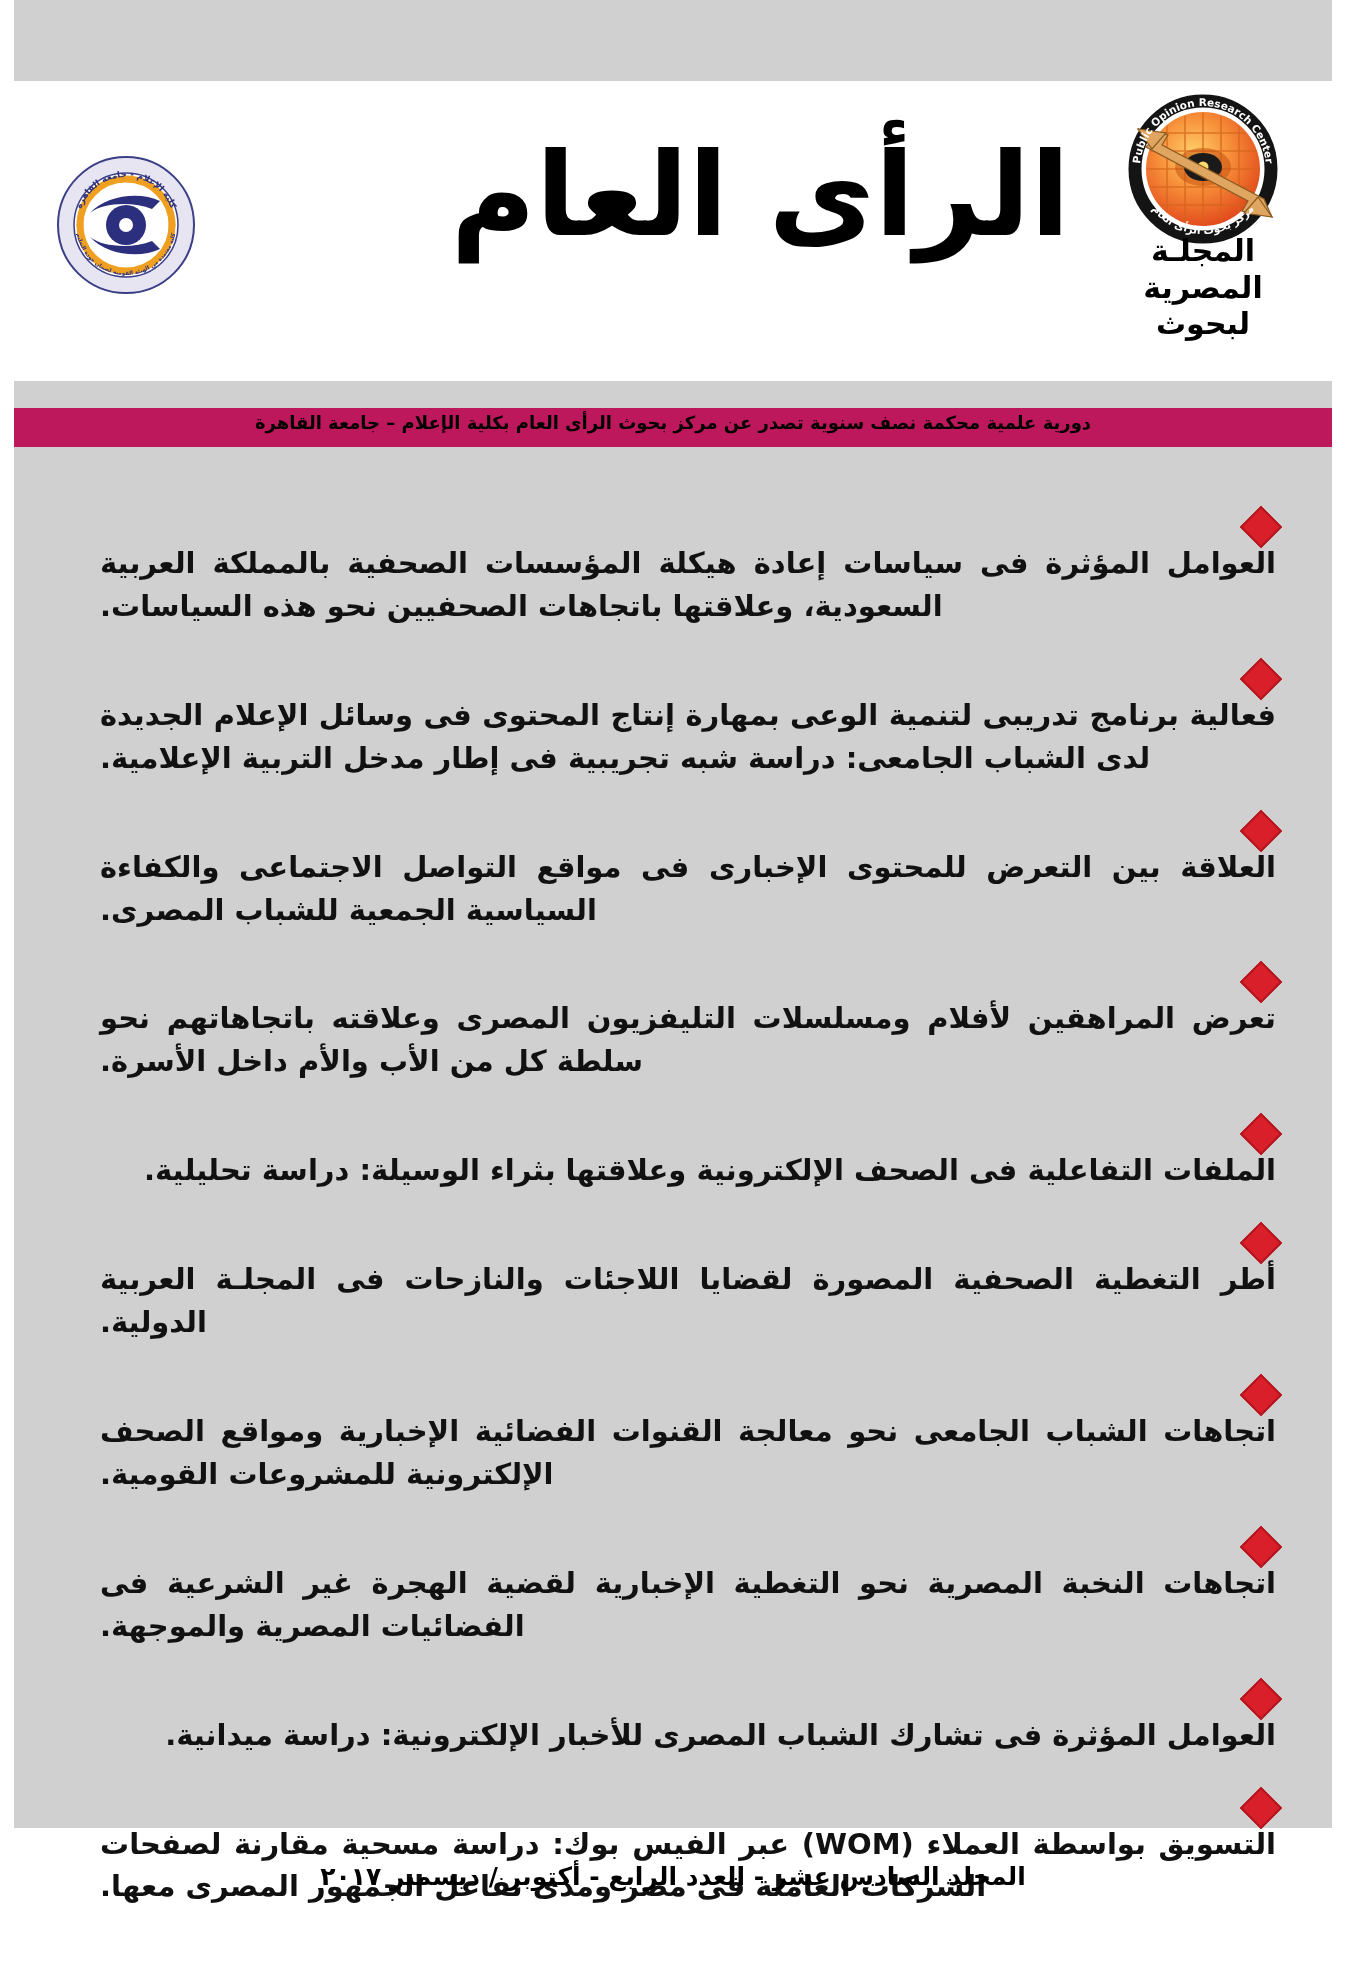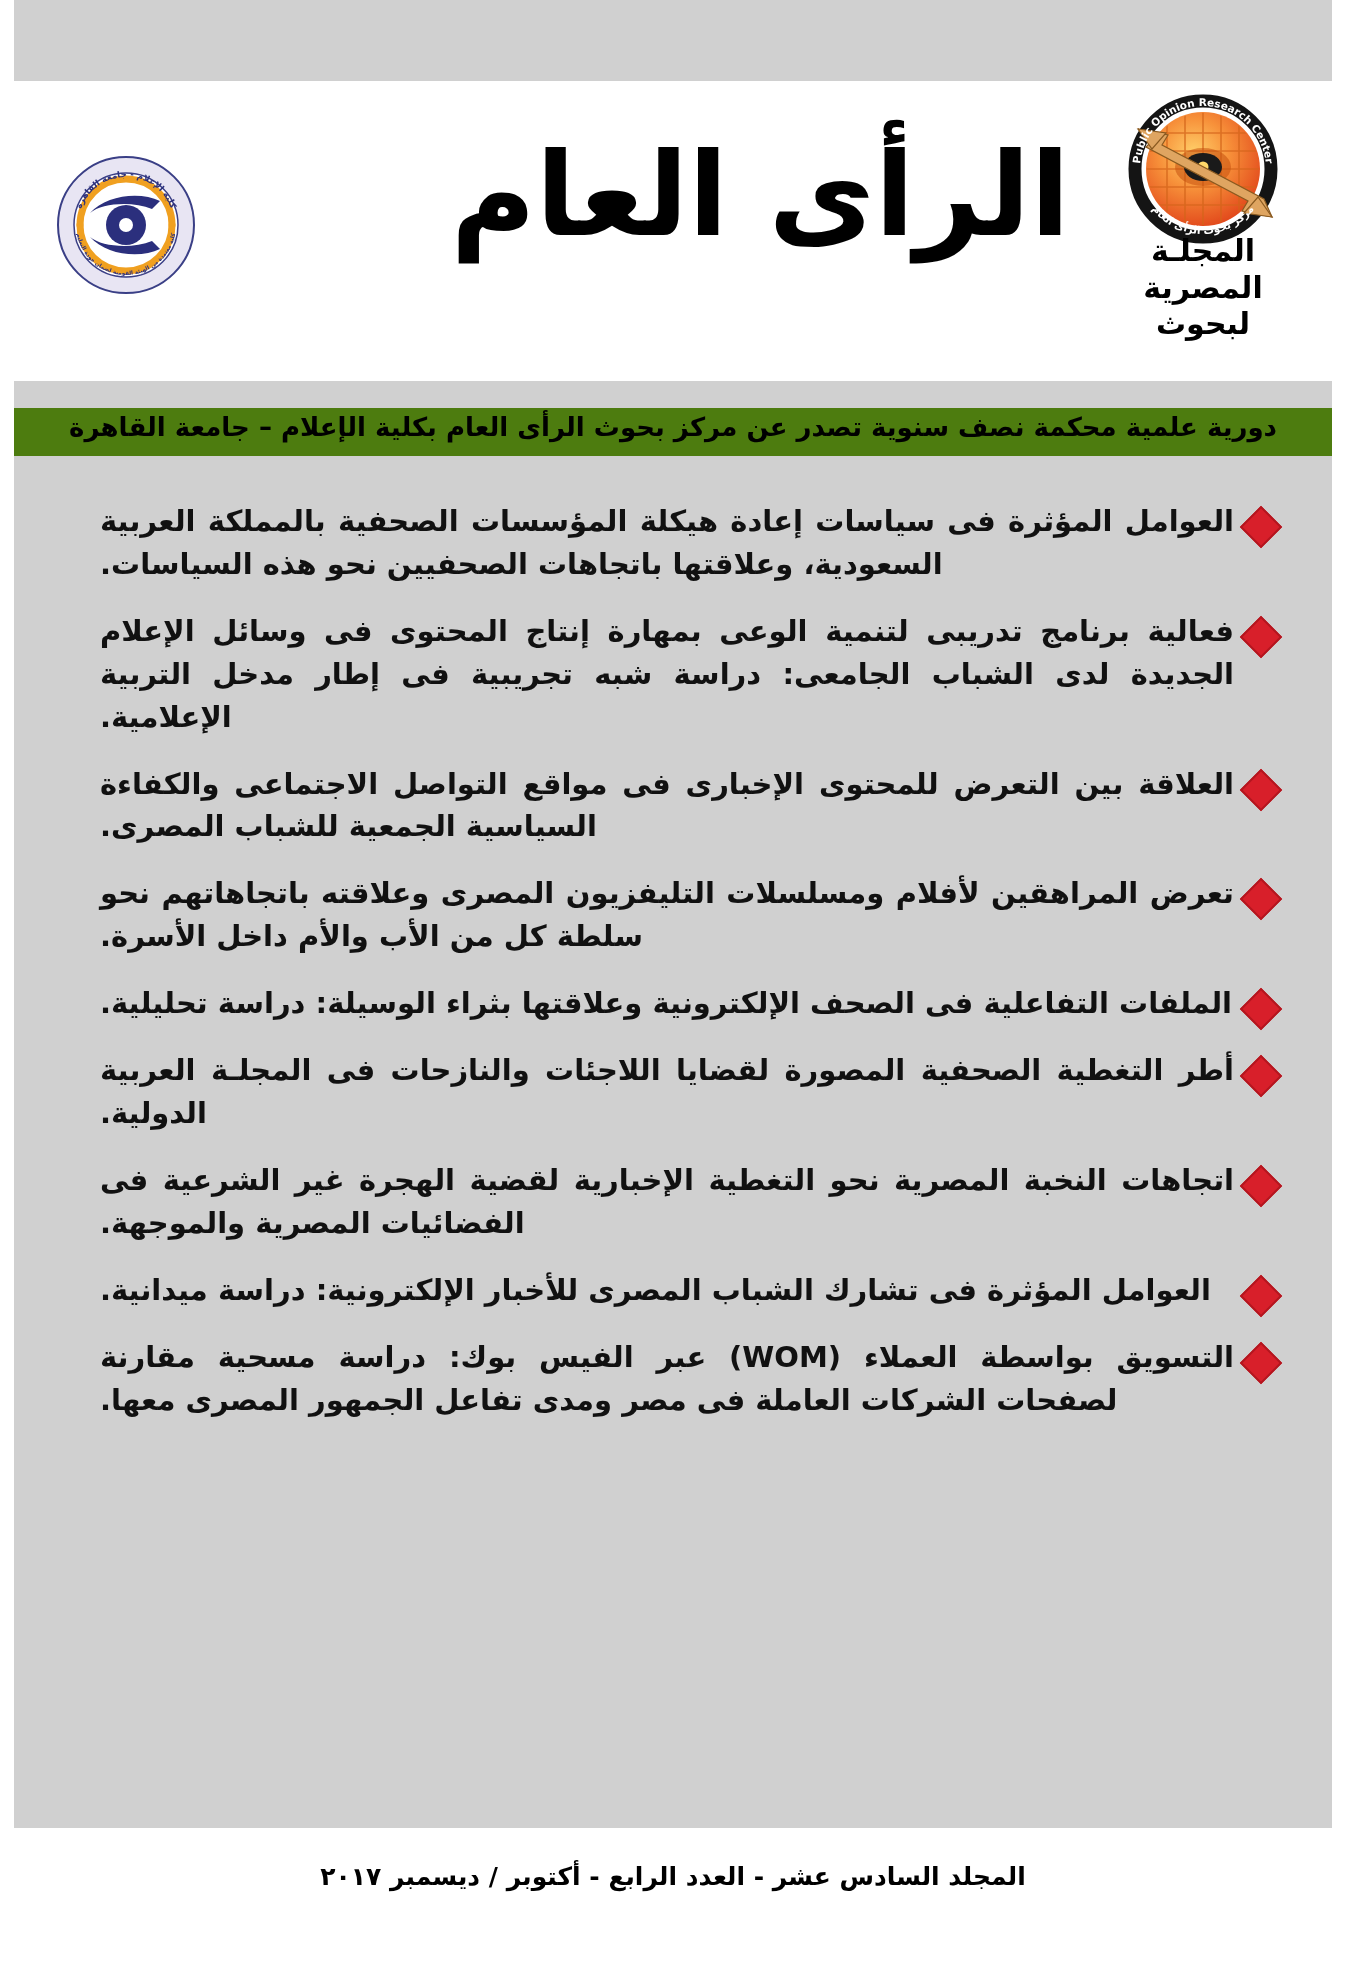--- a/index.html
+++ b/index.html
@@ -112,43 +112,43 @@
   .journal-stack div { white-space: nowrap; text-align: center; }
 
   
   .subtitle {
     position: absolute;
     left: 14px;
     right: 14px;
     top: 408px;
     text-align: center;
     direction: rtl;
-    font-size: 26px;
+    font-size: 18px;
     font-weight: bold;
     color: #000000;
     letter-spacing: 0.5px;
     z-index: 3;
-    background: #4d7c0f;
+    background: #be185d;
     padding: 4px 0 14px 0;
   }
 
   
   .contents {
     position: absolute;
     right: 0;
     left: 0;
     top: 500px;
     padding: 0 70px 0 100px;
     box-sizing: border-box;
     z-index: 3;
   }
 
   .entry {
     display: flex;
-    flex-direction: row;
+    flex-direction: column;
     align-items: flex-start;
     justify-content: flex-start;
     direction: rtl;
     margin-bottom: 24px;
   }
 
   .bullet {
     flex: 0 0 auto;
     width: 30px;
     height: 30px;
@@ -326,20 +326,24 @@
     <div class="entry">
       <span class="bullet"></span>
       <span class="entry-text">الملفات التفاعلية فى الصحف الإلكترونية وعلاقتها بثراء الوسيلة: دراسة تحليلية.</span>
     </div>
 
     <div class="entry">
       <span class="bullet"></span>
       <span class="entry-text">أطر التغطية الصحفية المصورة لقضايا اللاجئات والنازحات فى المجلـة العربية الدولية.</span>
     </div>
 
+    <div class="entry">
+      <span class="bullet"></span>
+      <span class="entry-text">اتجاهات الشباب الجامعى نحو معالجة القنوات الفضائية الإخبارية ومواقع الصحف الإلكترونية للمشروعات القومية.</span>
+    </div>
 
     <div class="entry">
       <span class="bullet"></span>
       <span class="entry-text">اتجاهات النخبة المصرية نحو التغطية الإخبارية لقضية الهجرة غير الشرعية فى الفضائيات المصرية والموجهة.</span>
     </div>
 
     <div class="entry">
       <span class="bullet"></span>
       <span class="entry-text">العوامل المؤثرة فى تشارك الشباب المصرى للأخبار الإلكترونية: دراسة ميدانية.</span>
     </div>

